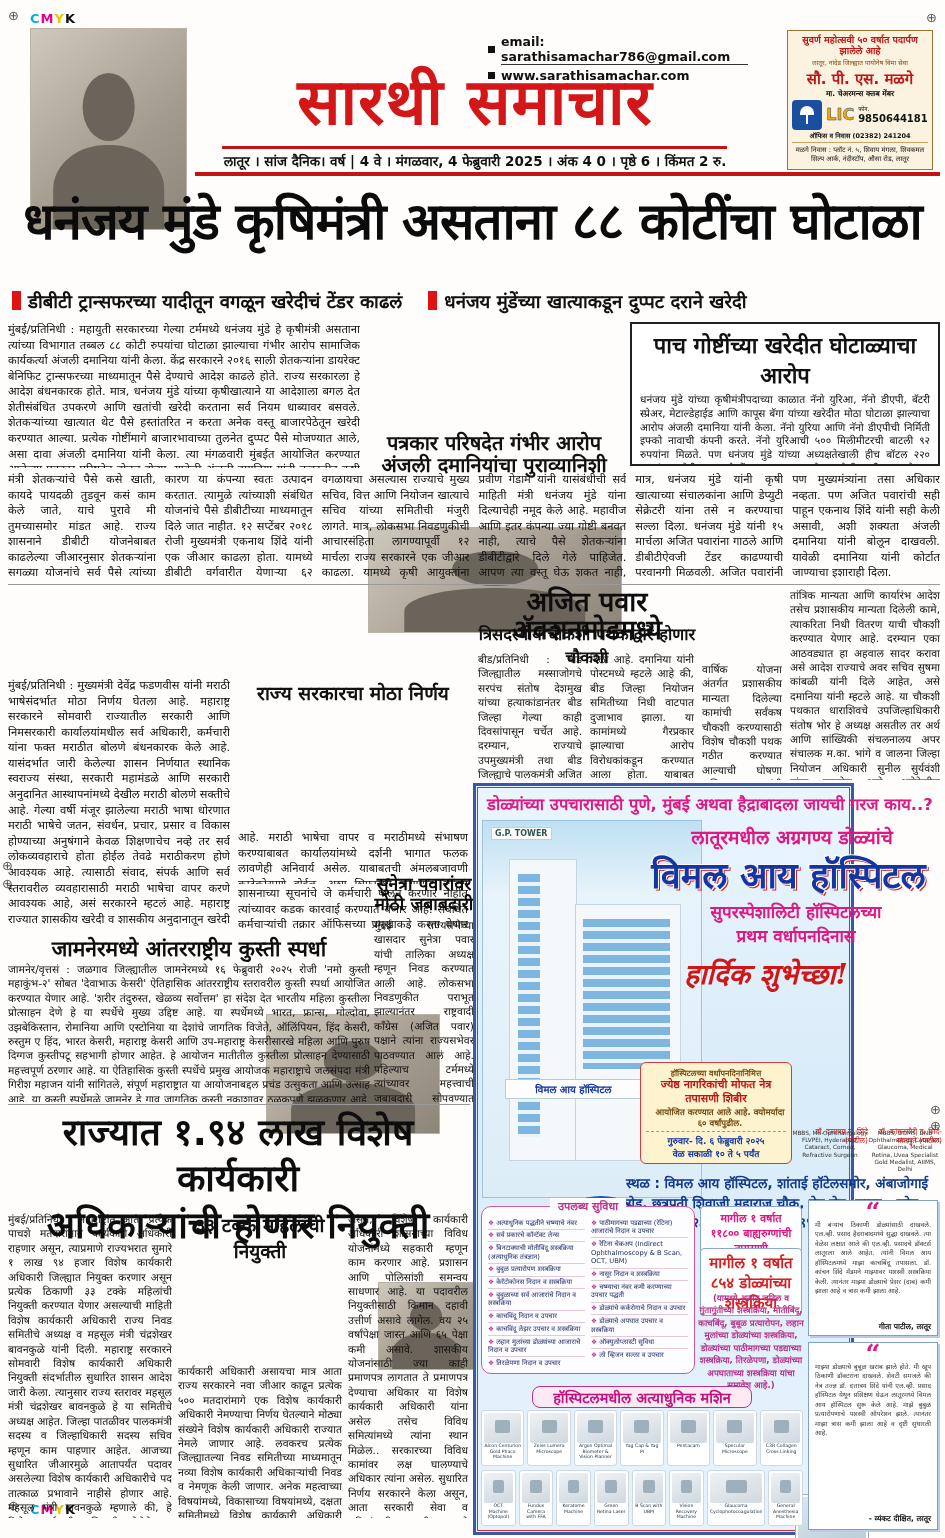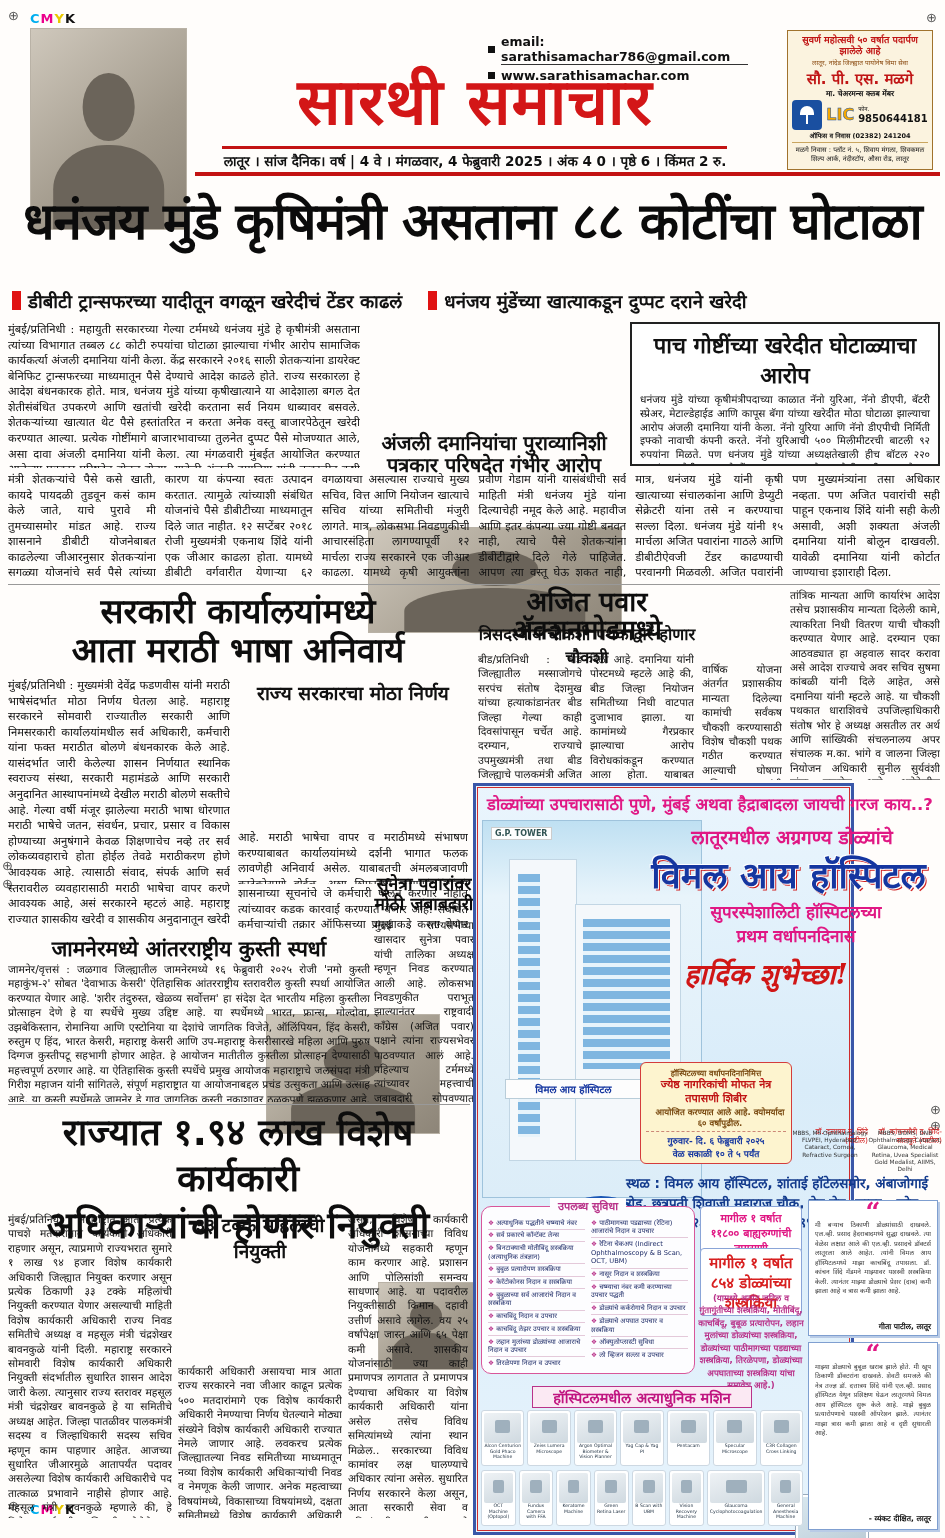--- a/index.html
+++ b/index.html
@@ -69,21 +69,21 @@
   .facbox{border:1.8px solid #d8569a;border-radius:10px;background:#fdfdff;box-sizing:border-box;padding:10px 6px 4px 6px;}
   .facbox .ttl{position:absolute;top:-9px;left:50%;transform:translateX(-50%);background:#fdfdff;padding:0 8px;color:#b9338a;font-weight:900;font-size:11px;white-space:nowrap;}
   .fac-item{font-size:6.7px;line-height:1.3;color:#1c2a66;border-bottom:1px solid #e4c9da;padding:1.5px 0;}
   .fac-item::before{content:"❖ ";color:#b9338a;}
   .statbox{border:1.5px solid #8aa5d8;background:#fff;border-radius:4px;text-align:center;font-weight:900;padding:3px 4px;box-sizing:border-box;}
   .statnote{color:#b9338a;font-size:8.6px;line-height:1.45;text-align:center;font-weight:bold;}
   .testi{background:#fff;border:1.5px solid #7f9fd0;box-shadow:2px 2px 0 #b9cbe6;padding:4px 6px;box-sizing:border-box;}
   .testi .q{color:#e01884;font-size:26px;line-height:0.6;font-weight:900;text-align:center;font-family:"DejaVu Serif",serif;}
   .testi .tx{font-size:6.6px;line-height:1.45;color:#333;text-align:justify;}
   .testi .au{font-size:7.5px;font-weight:900;color:#111;text-align:right;margin-top:2px;}
-  .machttl{border:1.5px solid #b9338a;background:#fbe9f3;color:#c01580;font-weight:900;font-size:14.5px;text-align:center;border-radius:0;}
+  .machttl{border:1.5px solid #b9338a;background:#fbe9f3;color:#c01580;font-weight:900;font-size:14.5px;text-align:center;border-radius:8px;}
   .mach{display:flex;gap:3px;}
   .mcell{flex:1;background:#fff;border:1px solid #cdd8e2;border-radius:3px;position:relative;padding:2px;box-sizing:border-box;}
   .mimg{height:30px;background:linear-gradient(160deg,#eef2f5,#cfd9e0);border-radius:2px;position:relative;}
   .mimg::after{content:"";position:absolute;left:30%;top:22%;width:40%;height:45%;background:#9fb0bd;border-radius:2px;}
   .mlabel{font-size:4.6px;line-height:1.2;text-align:center;color:#234;}
   .flowers{position:relative;}
   .flowers i{position:absolute;border-radius:50%;}
   
   .cols{display:flex;gap:9px;}
   .cols>div{flex:1;}
@@ -159,44 +159,40 @@
       </div>
   </div>
 
   <div class="abs body-txt just clip" style="left:8px;top:322px;width:352px;height:146px">मुंबई/प्रतिनिधी : महायुती सरकारच्या गेल्या टर्ममध्ये धनंजय मुंडे हे कृषीमंत्री असताना त्यांच्या विभागात तब्बल ८८ कोटी रुपयांचा घोटाळा झाल्याचा गंभीर आरोप सामाजिक कार्यकर्त्या अंजली दमानिया यांनी केला. केंद्र सरकारने २०१६ साली शेतकऱ्यांना डायरेक्ट बेनिफिट ट्रान्सफरच्या माध्यमातून पैसे देण्याचे आदेश काढले होते. राज्य सरकारला हे आदेश बंधनकारक होते. मात्र, धनंजय मुंडे यांच्या कृषीखात्याने या आदेशाला बगल देत शेतीसंबंधित उपकरणे आणि खतांची खरेदी करताना सर्व नियम धाब्यावर बसवले. शेतकऱ्यांच्या खात्यात थेट पैसे हस्तांतरित न करता अनेक वस्तू बाजारपेठेतून खरेदी करण्यात आल्या. प्रत्येक गोष्टींमागे बाजारभावाच्या तुलनेत दुप्पट पैसे मोजण्यात आले, असा दावा अंजली दमानिया यांनी केला. त्या मंगळवारी मुंबईत आयोजित करण्यात आलेल्या पत्रकार परिषदेत बोलत होत्या. यावेळी अंजली दमानिया यांनी तत्कालीन कृषी खात्यातील घोटाळ्याची कागदपत्रं प्रसारमाध्यमांसमोर मांडताना धनंजय मुंडे यांच्यावर गंभीर आरोप केले.</div>
 
   <div class="abs photo" style="left:368px;top:325px;width:252px;height:104px">
     <div class="sil-head"></div>
     <div class="sil-body"></div>
   </div>
   <div class="abs ctr cap" style="left:360px;top:432px;width:268px;font-size:20px;line-height:1.1">
+    <div>पत्रकार परिषदेत गंभीर आरोप</div>
     <div>अंजली दमानियांचा पुराव्यानिशी</div>
-    <div>पत्रकार परिषदेत गंभीर आरोप</div>
   </div>
 
   <div class="abs leadbox clip" style="left:630px;top:322px;width:310px;height:144px">
     <h3>पाच गोष्टींच्या खरेदीत घोटाळ्याचा आरोप</h3>
     <p>धनंजय मुंडे यांच्या कृषीमंत्रीपदाच्या काळात नॅनो युरिआ, नॅनो डीएपी, बॅटरी स्प्रेअर, मेटाल्डेहाईड आणि कापूस बॅगा यांच्या खरेदीत मोठा घोटाळा झाल्याचा आरोप अंजली दमानिया यांनी केला. नॅनो युरिया आणि नॅनो डीएपीची निर्मिती इफ्को नावाची कंपनी करते. नॅनो युरिआची ५०० मिलीमीटरची बाटली ९२ रुपयांना मिळते. पण धनंजय मुंडे यांच्या अध्यक्षतेखाली हीच बॉटल २२० रुपयांना खरेदी करण्याचे टेंडर काढण्यात आले. त्यावेळी कृषी खात्याने १९ लाख ६८ हजार बाटल्या खरेदी केल्या. तर नॅनो डीएपची २६९ रुपयांची एक बाटली ५९० रुपयांना खरेदी करण्यात आली. तर बॅटरी स्प्रेअरचा बाजारभाव २४९६ रुपये असताना कृषी खात्याने एक स्प्रेअर ३४२५ रुपयांना विकत घेण्यात आला. या माध्यमातून प्रचंड मोठा आर्थिक घोटाळा करण्यात आल्याचा दावा अंजली दमानिया यांनी केला. मी सादर केलेले पुरावे कोणी नाकारू शकत नाही.</p>
   </div>
 
   <div class="abs cols" style="left:8px;top:472px;width:932px;height:108px">
     <div class="body-txt just clip">मंत्री शेतकऱ्यांचे पैसे कसे खाती, कायदे पायदळी तुडवून कसं काम केले जाते, याचे पुरावे मी तुमच्यासमोर मांडत आहे. राज्य शासनाने डीबीटी योजनेबाबत काढलेल्या जीआरनुसार शेतकऱ्यांना सगळ्या योजनांचे सर्व पैसे त्यांच्या बँक खात्यामार्फत देण्यात यावेत, असे नमूद करण्यात आले होते. यामधून महावीज, केम्हीके आणि एमएआयडीसी या सरकारी कंपन्यांना वगळण्यात आले होते.</div>
     <div class="body-txt just clip">कारण या कंपन्या स्वतः उत्पादन करतात. त्यामुळे त्यांच्याशी संबंधित योजनांचे पैसे डीबीटीच्या माध्यमातून दिले जात नाहीत. १२ सप्टेंबर २०१८ रोजी मुख्यमंत्री एकनाथ शिंदे यांनी एक जीआर काढला होता. यामध्ये डीबीटी वर्गवारीत येणाऱ्या ६२ घटकांचा समावेश होता. या यादीत मुख्यमंत्री एखादा घटक वाढवू शकतात, मात्र तो वगळू शकत नाही. डीबीटी यादीतून एखादा घटक</div>
     <div class="body-txt just clip">वगळायचा असल्यास राज्याचे मुख्य सचिव, वित्त आणि नियोजन खात्याचे सचिव यांच्या समितीची मंजुरी लागते. मात्र, लोकसभा निवडणुकीची आचारसंहिता लागण्यापूर्वी १२ मार्चला राज्य सरकारने एक जीआर काढला. यामध्ये कृषी आयुक्तांना शेतीशी संबंधित गोष्टींच्या खरेदीसाठी नियंत्रण अधिकारी करण्यात आले होते. प्रवीण गेडाम तत्कालीन कृषी आयुक्त होते. त्यांनी हा</div>
     <div class="body-txt just clip">प्रवीण गेडाम यांनी यासंबंधीची सर्व माहिती मंत्री धनंजय मुंडे यांना दिल्याचेही नमूद केले आहे. महावीज आणि इतर कंपन्या ज्या गोष्टी बनवत नाही, त्याचे पैसे शेतकऱ्यांना डीबीटीद्वारे दिले गेले पाहिजेत. आपण त्या वस्तू घेऊ शकत नाही, असे प्रवीण गेडाम यांनी सांगितले होते.</div>
     <div class="body-txt just clip">मात्र, धनंजय मुंडे यांनी कृषी खात्याच्या संचालकांना आणि डेप्युटी सेक्रेटरी यांना तसे न करण्याचा सल्ला दिला. धनंजय मुंडे यांनी १५ मार्चला अजित पवारांना गाठले आणि डीबीटीऐवजी टेंडर काढण्याची परवानगी मिळवली. अजित पवारांनी यावर सही केल्यामुळे मुख्यमंत्री एकनाथ शिंदे यांनीही मुंडे यांनी सुचवलेले घटक डीबीटीच्या यादीतून वगळण्याची परवानगी दिली.</div>
     <div class="body-txt just clip">पण मुख्यमंत्र्यांना तसा अधिकार नव्हता. पण अजित पवारांची सही पाहून एकनाथ शिंदे यांनी सही केली असावी, अशी शक्यता अंजली दमानिया यांनी बोलून दाखवली. यावेळी दमानिया यांनी कोर्टात जाण्याचा इशाराही दिला.</div>
   </div>
 
   <hr class="thin abs" style="left:8px;top:584px;width:932px">
 
-  <div class="abs ctr story-h" style="left:8px;top:592px;width:460px;font-size:34px;line-height:1.15">
-    <div>सरकारी कार्यालयांमध्ये</div>
-    <div>आता मराठी भाषा अनिवार्य</div>
-  </div>
   <div class="abs body-txt just clip" style="left:8px;top:678px;width:222px;height:250px">मुंबई/प्रतिनिधी : मुख्यमंत्री देवेंद्र फडणवीस यांनी मराठी भाषेसंदर्भात मोठा निर्णय घेतला आहे. महाराष्ट्र सरकारने सोमवारी राज्यातील सरकारी आणि निमसरकारी कार्यालयांमधील सर्व अधिकारी, कर्मचारी यांना फक्त मराठीत बोलणे बंधनकारक केले आहे. यासंदर्भात जारी केलेल्या शासन निर्णयात स्थानिक स्वराज्य संस्था, सरकारी महामंडळे आणि सरकारी अनुदानित आस्थापनांमध्ये देखील मराठी बोलणे सक्तीचे आहे. गेल्या वर्षी मंजूर झालेल्या मराठी भाषा धोरणात मराठी भाषेचे जतन, संवर्धन, प्रचार, प्रसार व विकास होण्याच्या अनुषंगाने केवळ शिक्षणाचेच नव्हे तर सर्व लोकव्यवहाराचे होता होईल तेवढे मराठीकरण होणे आवश्यक आहे. त्यासाठी संवाद, संपर्क आणि सर्व स्तरावरील व्यवहारासाठी मराठी भाषेचा वापर करणे आवश्यक आहे, असं सरकारने म्हटलं आहे. महाराष्ट्र राज्यात शासकीय खरेदी व शासकीय अनुदानातून खरेदी केल्या जाणाऱ्या संगणकांच्या कीबोर्डवरील अक्षरे रोमन लिपीबरोबरच मराठी देवनागरी लिपीत छापलेली असणे अनिवार्य</div>
   <div class="abs ctr cap" style="left:238px;top:680px;width:230px;font-size:19px">राज्य सरकारचा मोठा निर्णय</div>
   <div class="abs photo" style="left:266px;top:706px;width:172px;height:118px">
     <div class="sil-head"></div>
     <div class="sil-body"></div>
   </div>
   <div class="abs body-txt just clip" style="left:238px;top:830px;width:230px;height:54px">आहे. मराठी भाषेचा वापर व मराठीमध्ये संभाषण करण्याबाबत कार्यालयांमध्ये दर्शनी भागात फलक लावणेही अनिवार्य असेल. याबाबतची अंमलबजावणी काटेकोरपणे होईल, अशा शिफारशी करण्यात आल्या आहेत.</div>
   <div class="abs body-txt just clip" style="left:238px;top:886px;width:230px;height:44px">शासनाच्या सूचनांचे जे कर्मचारी पालन करणार नाहीत त्यांच्यावर कडक कारवाई करण्यात येणार आहे. संबंधित कर्मचाऱ्यांची तक्रार ऑफिसच्या प्रमुखाकडे करता येणार आहे. केवळ राज्याबाहेरील कुणी कामासाठी आलं तर मराठीत संवाद अनिवार्य नाही, असंही शासन निर्णयात म्हटलं आहे.</div>
 
   <div class="abs ctr" style="left:478px;top:622px;width:218px;font-size:16.5px;font-weight:bold">त्रिसदस्यीय चौकशी पथकाद्वारे होणार चौकशी</div>

